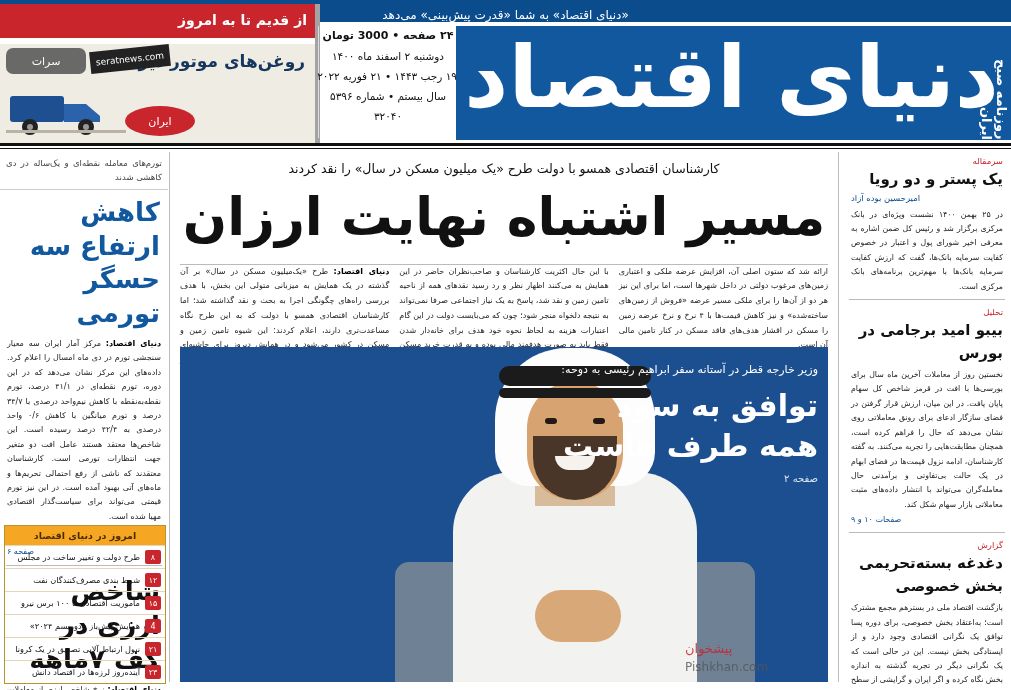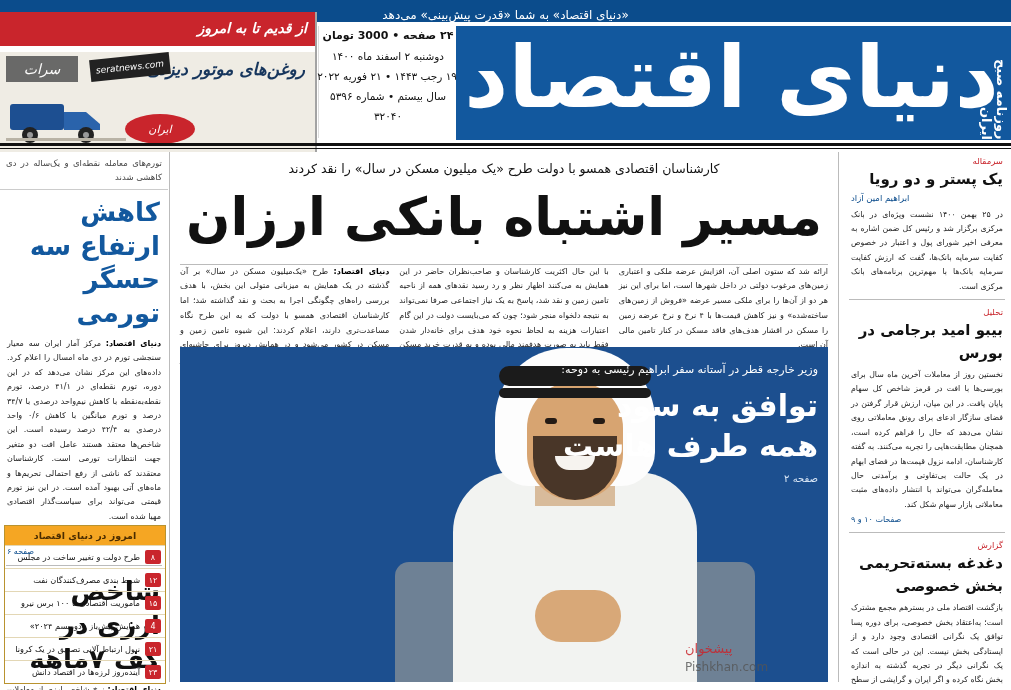--- a/index.html
+++ b/index.html
@@ -6,31 +6,31 @@
   body{width:1011px;height:690px;overflow:hidden;font-family:"DejaVu Sans","Liberation Sans",sans-serif;color:#111;}
   .page{position:relative;width:1011px;height:690px;background:#fff;}
 
   
   .masthead{position:absolute;left:0;top:0;width:1011px;height:140px;}
   .banner-top{position:absolute;right:0;top:0;width:1011px;height:22px;background:#0b4c8c;}
   .banner-top .slogan{position:absolute;right:0;top:0;width:1011px;height:30px;color:#fff;font-size:12px;
       display:flex;align-items:center;justify-content:center;letter-spacing:0;}
 
   
-  .ad-top{position:absolute;left:0;top:12px;width:315px;height:140px;background:#e8e4dc;border-right:2px solid #a3a3a3;overflow:hidden;font-style:italic;}
+  .ad-top{position:absolute;left:0;top:4px;width:315px;height:140px;background:#e8e4dc;border-right:5px solid #a3a3a3;overflow:hidden;}
   .ad-red{position:absolute;left:0;top:0;width:315px;height:40px;background:#c9252c;color:#fff;}
   .ad-red .t{position:absolute;right:8px;top:8px;font-size:14px;font-weight:bold;}
   .ad-white{position:absolute;left:0;top:34px;width:315px;height:14px;background:#fff;}
   .ad-body{position:absolute;left:0;top:40px;width:315px;height:100px;background:#efece4;}
   .ad-title{position:absolute;right:10px;top:6px;font-size:17px;font-weight:bold;color:#17365d;line-height:1.35;text-align:right;}
   .ad-oval{position:absolute;right:120px;top:62px;width:70px;height:30px;border-radius:50%;background:#c9252c;color:#fff;
       font-size:11px;display:flex;align-items:center;justify-content:center;}
   .truck{position:absolute;left:6px;bottom:4px;width:120px;height:56px;}
-  .logo-small{position:absolute;left:6px;top:4px;width:72px;height:26px;background:#5b5b5b;color:#fff;font-size:14px;
-      display:flex;align-items:center;justify-content:center;border-radius:0;opacity:.9;}
+  .logo-small{position:absolute;left:6px;top:4px;width:80px;height:26px;background:#5b5b5b;color:#fff;font-size:11px;
+      display:flex;align-items:center;justify-content:center;border-radius:7px;opacity:.9;}
   .seratnews{position:absolute;left:90px;top:4px;width:80px;height:22px;background:#222;color:#fff;font-size:9px;
       display:flex;align-items:center;justify-content:center;transform:rotate(-6deg);}
 
   
   .meta{position:absolute;left:318px;top:26px;width:138px;height:112px;text-align:center;font-size:10.5px;color:#111;
       line-height:1.9;border-left:1px solid #ddd;}
   .meta div{white-space:nowrap;}
   .meta .price{font-weight:bold;font-size:11px;}
 
   
@@ -204,21 +204,21 @@
         <li>
           <span class="num">۲۳</span>
           <span class="txt">آینده‌روز لرزه‌ها در اقتصاد دانش</span>
         </li>
       </ul>
     </div>
   </div>
 
   <div class="col-mid">
     <div class="over-title">کارشناسان اقتصادی همسو با دولت طرح «یک میلیون مسکن در سال» را نقد کردند</div>
-    <div class="main-title">مسیر اشتباه بانکی ارزان</div>
+    <div class="main-title">مسیر اشتباه نهایت ارزان</div>
     <div class="mid-sep"></div>
     <div class="mid-cols">
       <div class="c">ارائه شد که ستون اصلی آن، افزایش عرضه ملکی و اعتباری زمین‌های مرغوب دولتی در داخل شهرها است، اما برای این نیز هر دو از آن‌ها را برای ملکی مسیر عرضه «فروش از زمین‌های ساخته‌شده» و نیز کاهش قیمت‌ها با ۴ نرخ و نرخ عرضه زمین را مسکن در اقشار هدف‌های فاقد مسکن در کنار تامین مالی آن است.</div>
       <div class="c">با این حال اکثریت کارشناسان و صاحب‌نظران حاضر در این همایش به می‌کنند اظهار نظر و رد رسید نقد‌های همه از ناحیه تامین زمین و نقد شد، پاسخ به یک نیاز اجتماعی صرفا نمی‌تواند به نتیجه دلخواه منجر شود؛ چون که می‌بایست دولت در این گام اعتبارات هزینه به لحاظ نحوه خود هدف برای خانه‌دار شدن فقط باید به صورت هدفمند مالی بوده و به قدرت خرید مسکن گروه‌های کم‌درآمد، کمک سازوکار تامین اعتبار و یارانه به‌صورت موثر باشد.</div>
       <div class="c">
         <b>دنیای اقتصاد:</b>
         <span>طرح «یک‌میلیون مسکن در سال» بر آن گذشته در یک همایش به میزبانی متولی این بخش، با هدف بررسی راه‌های چگونگی اجرا به بحث و نقد گذاشته شد؛ اما کارشناسان اقتصادی همسو با دولت که به این طرح نگاه مساعدت‌تری دارند، اعلام کردند: این شیوه تامین زمین و مسکن در کشور می‌شود و در همایش دیروز برای حاشیه‌ای دستیابی عموم مصرف‌کننده‌ها به خانه ارزان را به یک مسیر سیاستی کارگشاید؛ از آنجا که در این طرح قرار است به مدت ۴ سال با مجموع شرایط ساخت ۴ میلیون واحد مسکونی عملیاتی شود.</span>
       </div>
     </div>
 
@@ -244,21 +244,21 @@
       </div>
       <div class="watermark">پیشخوان</div>
       <div class="watermark2">Pishkhan.com</div>
     </div>
   </div>
 
   <div class="col-right">
     <div>
       <div class="rc-tag">سرمقاله</div>
       <div class="rc-h">یک پستر و دو رویا</div>
-      <div class="rc-author">ابراهیم امین آزاد</div>
+      <div class="rc-author">امیرحسین بوده آزاد</div>
       <div class="rc-body">در ۲۵ بهمن ۱۴۰۰ نشست ویژه‌ای در بانک مرکزی برگزار شد و رئیس کل ضمن اشاره به معرفی اخیر شورای پول و اعتبار در خصوص کفایت سرمایه بانک‌ها، گفت که ارزش کفایت سرمایه بانک‌ها با مهم‌ترین برنامه‌های بانک مرکزی است.</div>
     </div>
     <div class="rc-hr"></div>
 
     <div>
       <div class="rc-tag">تحلیل</div>
       <div class="rc-h">بیبو امید برجامی در بورس</div>
       <div class="rc-body">نخستین روز از معاملات آخرین ماه سال برای بورسی‌ها با افت در قرمز شاخص کل سهام پایان یافت. در این میان، ارزش قرار گرفتن در فضای سازگار ادعای برای رونق معاملاتی روی نشان می‌دهد که حال را فراهم کرده است، همچنان مطابقت‌هایی را تجربه می‌کنند. به گفته کارشناسان، ادامه نزول قیمت‌ها در فضای ابهام در یک حالت بی‌تفاوتی و برآمدنی حال معامله‌گران می‌تواند با انتشار داده‌های مثبت معاملاتی بازار سهام شکل کند.</div>
       <div class="rc-ref">صفحات ۱۰ و ۹</div>
     </div>

